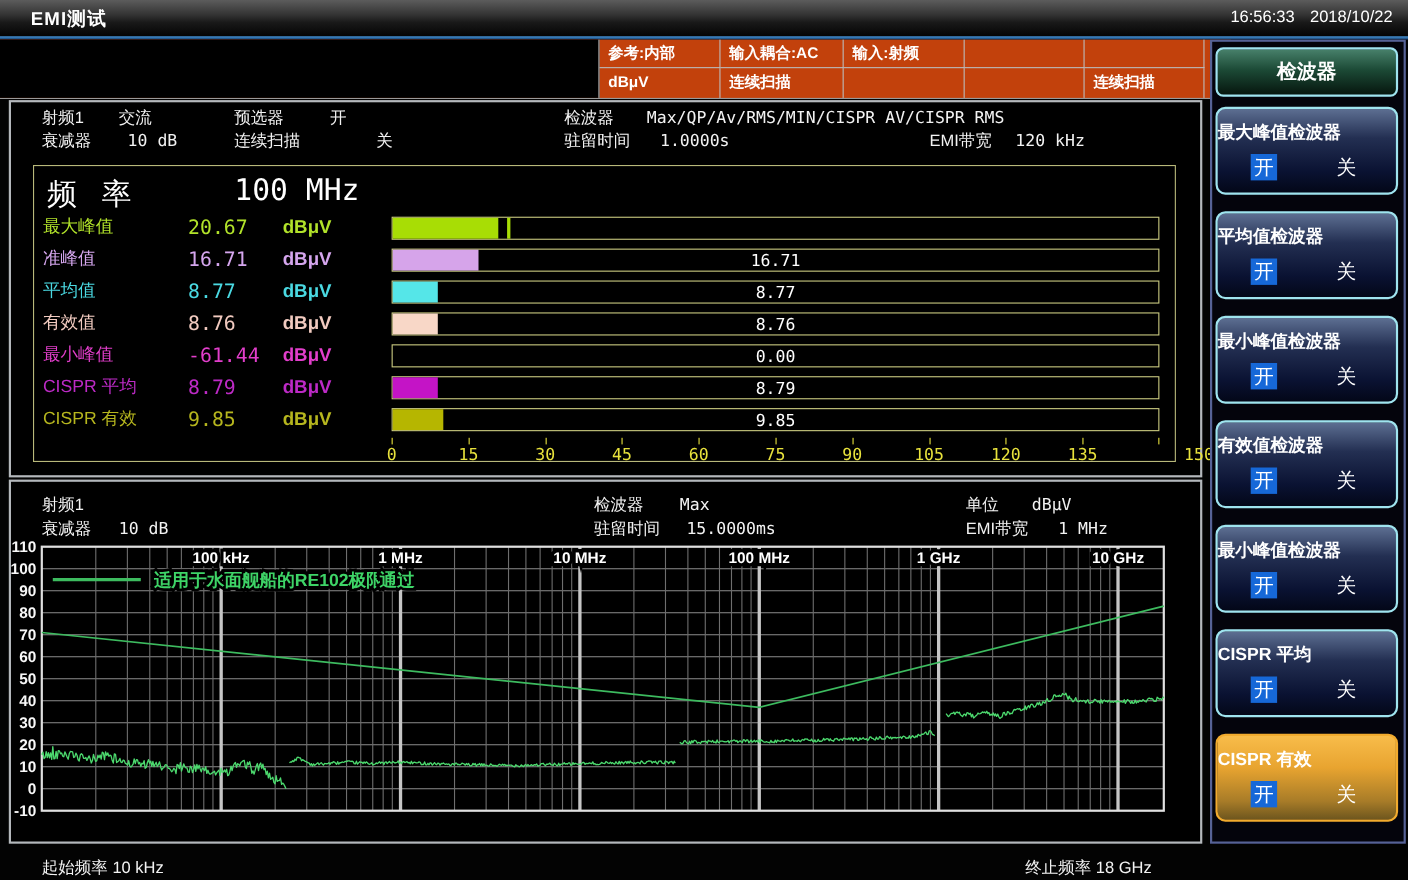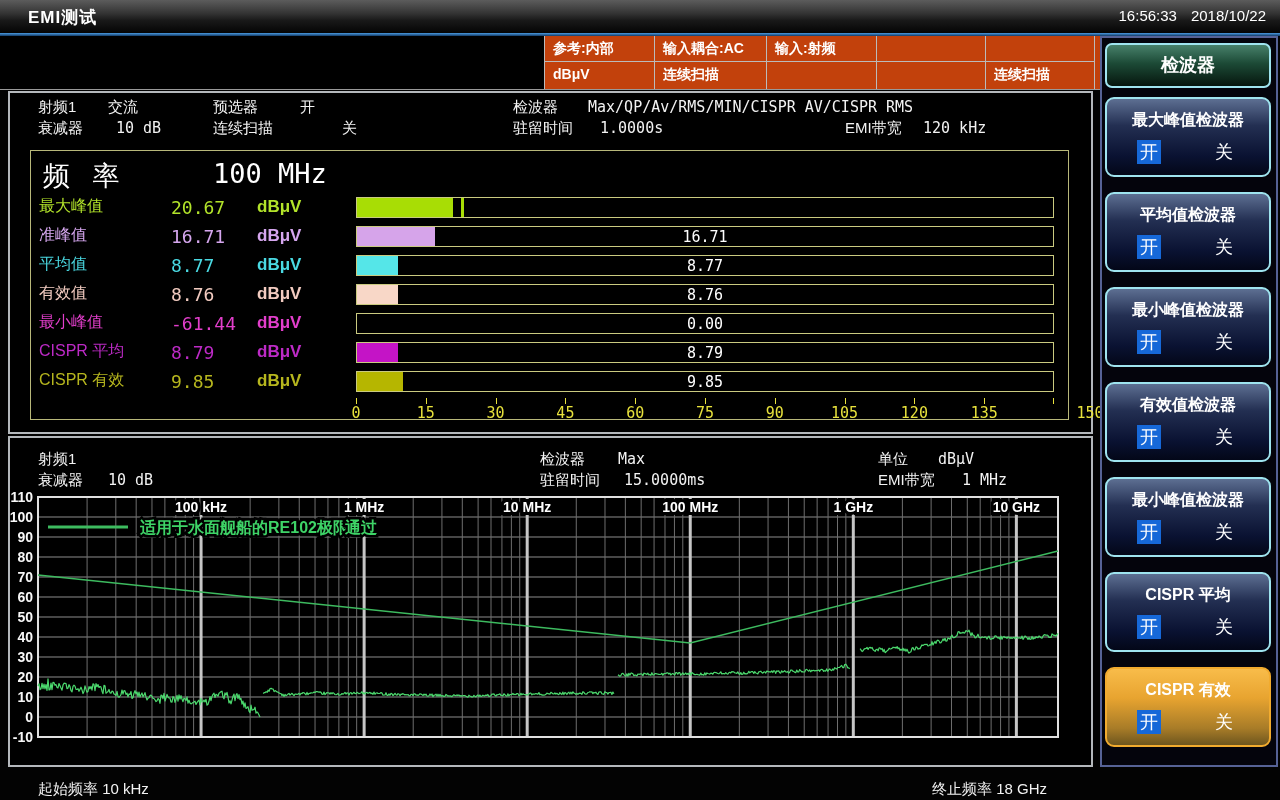--- a/index.html
+++ b/index.html
@@ -60,21 +60,21 @@
   
   .sidebar{position:absolute;left:1100px;top:36px;width:178px;height:731px;background:#04040c;
     border:2px solid #566296;box-sizing:border-box;}
   .sb-header{position:absolute;left:3px;top:5px;width:166px;height:45px;border:2px solid #9fe4ef;border-radius:7px;
     background:linear-gradient(180deg,#47806a 0%,#1c4a36 45%,#06160e 100%);
     color:#fff;font-size:18px;font-weight:bold;text-align:center;line-height:41px;box-sizing:border-box;}
   .sb-btn{position:absolute;left:3px;width:166px;height:80px;border:2px solid #9fe4ef;border-radius:9px;
     background:linear-gradient(180deg,#5d6f92 0%,#232f52 35%,#0a1232 75%,#030718 100%);box-sizing:border-box;}
   .sb-btn.active{background:linear-gradient(180deg,#f8bc4a 0%,#e8a430 38%,#a87c28 78%,#6e561e 100%);
     border-color:#f2ab2e;}
-  .sb-title{margin-top:11px;text-align:center;color:#fff;font-size:16px;font-weight:bold;white-space:nowrap;}
+  .sb-title{margin-top:11px;text-align:left;color:#fff;font-size:16px;font-weight:bold;white-space:nowrap;}
   .sb-toggles{display:flex;justify-content:space-between;padding:9px 36px 0 30px;font-size:18px;color:#fff;}
   .sb-on{background:#1668d8;padding:0 3px;cursor:pointer;}
   .sb-off{cursor:pointer;}
 
   
   .statusbar{position:absolute;left:0;top:770px;width:1280px;height:30px;box-sizing:border-box;
     border-top:3px solid #2a72b4;background:linear-gradient(180deg,#3e3e3e,#0a0a0a);
     color:#fff;font-size:15px;padding:5px 0 0 8px;}
 </style>
 </head>

